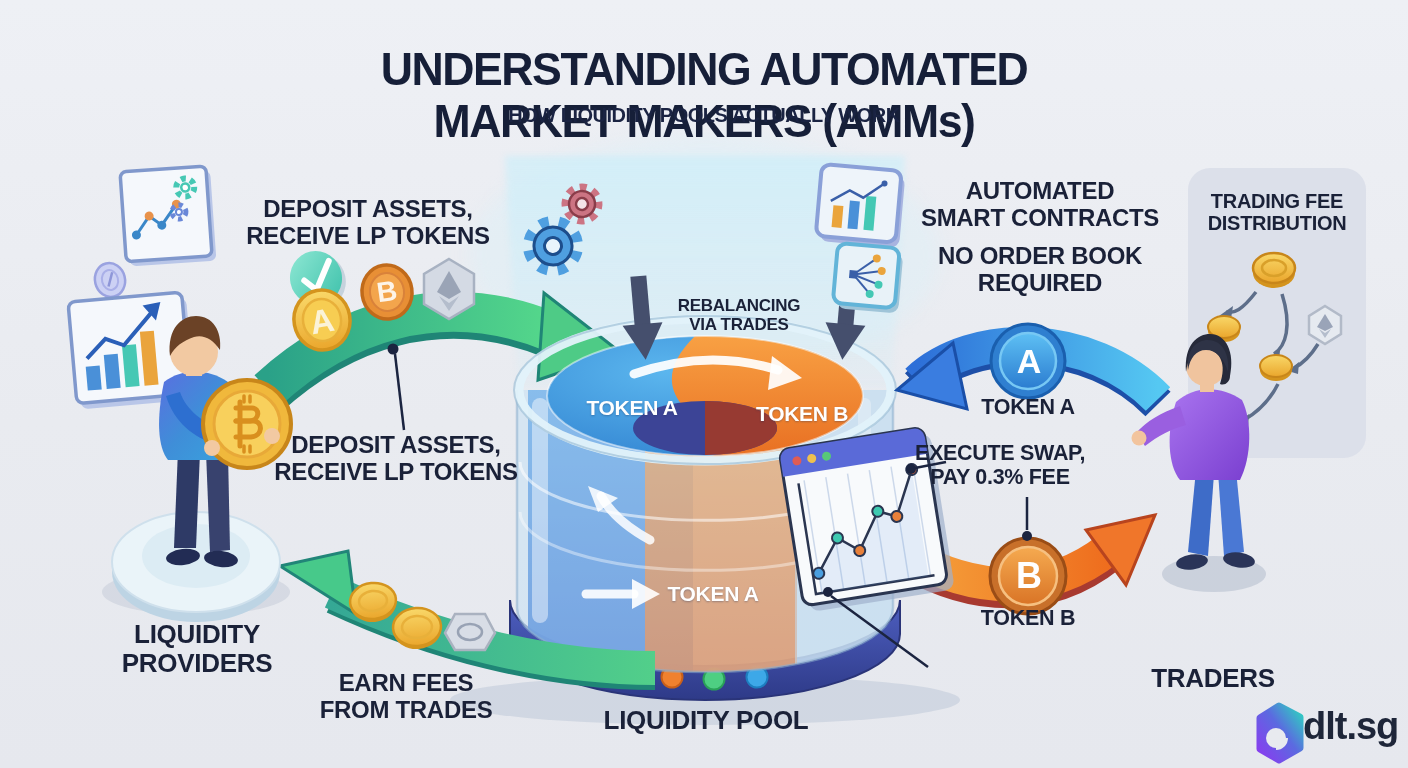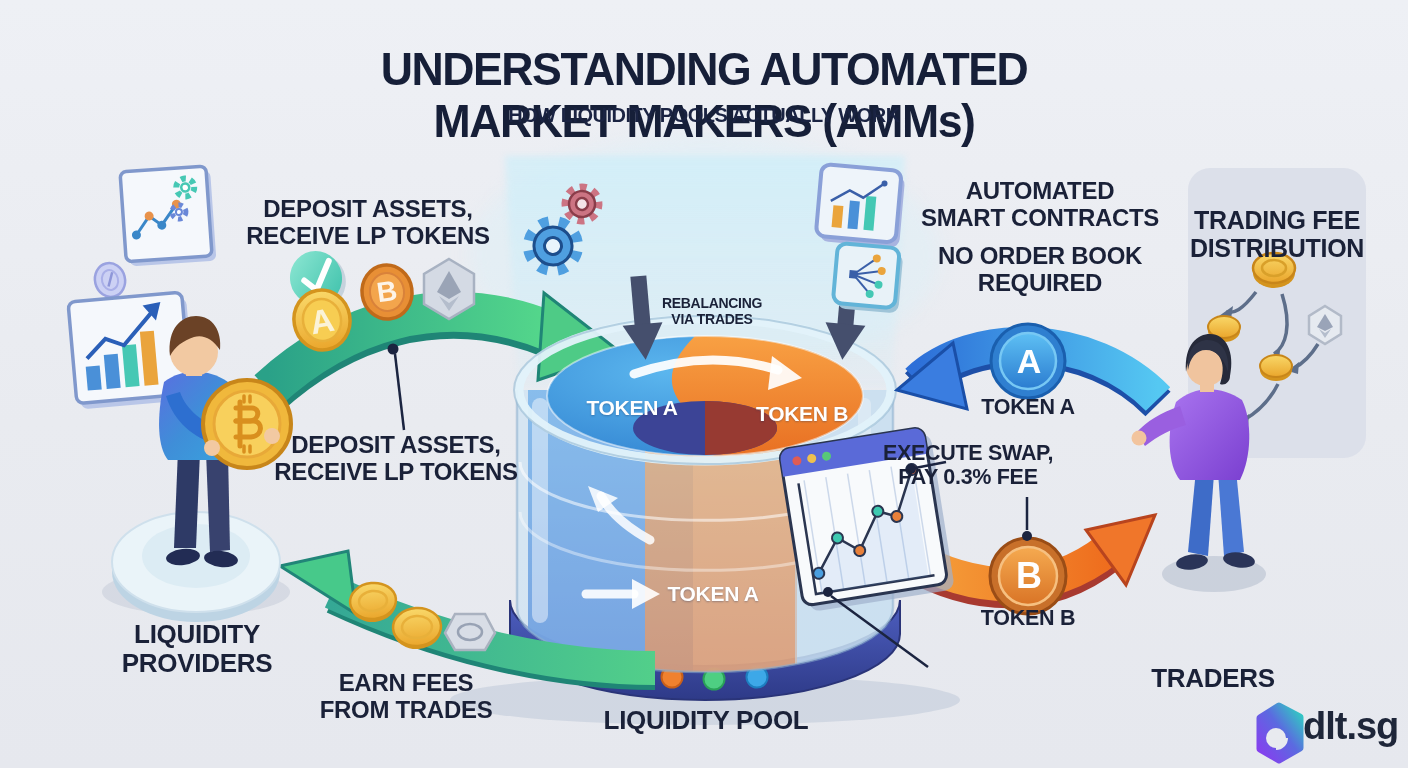--- a/index.html
+++ b/index.html
@@ -421,37 +421,37 @@
 
 <div class="lbl" style="left:368px;top:196px;font-size:24px;">DEPOSIT ASSETS,
 RECEIVE LP TOKENS</div>
 <div class="lbl" style="left:396px;top:432px;font-size:24px;">DEPOSIT ASSETS,
 RECEIVE LP TOKENS</div>
 <div class="lbl" style="left:197px;top:620px;font-size:26px;">LIQUIDITY
 PROVIDERS</div>
 <div class="lbl" style="left:406px;top:670px;font-size:24px;">EARN FEES
 FROM TRADES</div>
 
-<div class="lbl" style="left:712px;top:296px;font-size:14px;">REBALANCING
+<div class="lbl" style="left:739px;top:296px;font-size:17px;">REBALANCING
 VIA TRADES</div>
 <div class="lbl white" style="left:632px;top:396px;font-size:21px;">TOKEN A</div>
 <div class="lbl white" style="left:802px;top:402px;font-size:21px;">TOKEN B</div>
 <div class="lbl white" style="left:713px;top:582px;font-size:21px;">TOKEN A</div>
 <div class="lbl" style="left:706px;top:706px;font-size:26px;">LIQUIDITY POOL</div>
 
 <div class="lbl" style="left:1040px;top:178px;font-size:24px;">AUTOMATED
 SMART CONTRACTS</div>
 <div class="lbl" style="left:1040px;top:243px;font-size:24px;">NO ORDER BOOK
 REQUIRED</div>
 <div class="lbl" style="left:1028px;top:395px;font-size:21.5px;">TOKEN A</div>
-<div class="lbl" style="left:968px;top:441px;font-size:21.5px;">EXECUTE SWAP,
+<div class="lbl" style="left:1000px;top:441px;font-size:21.5px;">EXECUTE SWAP,
 PAY 0.3% FEE</div>
 <div class="lbl" style="left:1028px;top:606px;font-size:21.5px;">TOKEN B</div>
 <div class="lbl" style="left:1213px;top:620px;font-size:26px;margin-top:44px;">TRADERS</div>
-<div class="lbl" style="left:1277px;top:206px;font-size:25px;">TRADING FEE
+<div class="lbl" style="left:1277px;top:190px;font-size:20px;">TRADING FEE
 DISTRIBUTION</div>
 
 <div class="coinlbl" style="left:322px;top:321px;font-size:33px;color:#fbf3d8;transform:translate(-50%,-50%) rotate(-10deg);">A</div>
 <div class="coinlbl" style="left:387px;top:292px;font-size:28px;color:#fdf4e8;transform:translate(-50%,-50%) rotate(-8deg);">B</div>
 <div class="coinlbl" style="left:1029px;top:361px;font-size:34px;">A</div>
 <div class="coinlbl" style="left:1029px;top:576px;font-size:36px;">B</div>
 
 <div class="brand">dlt.sg</div>
 
 </div>

